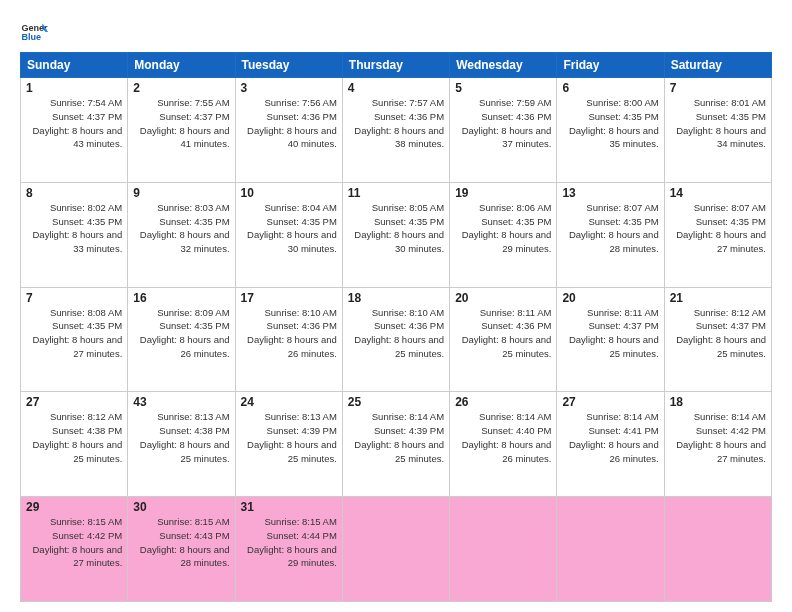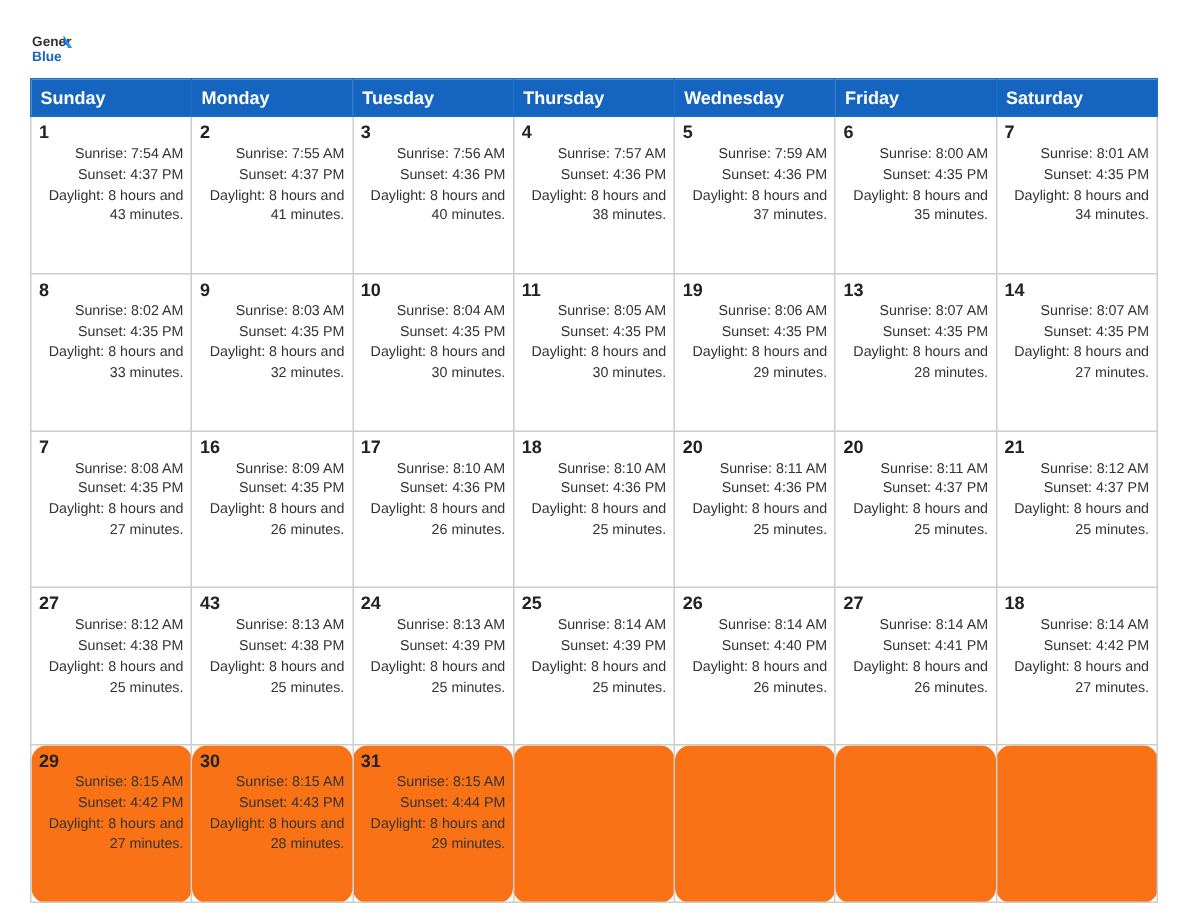--- a/index.html
+++ b/index.html
@@ -66,22 +66,21 @@
     .calendar tbody tr td {
       border: 1px solid #ccc;
       vertical-align: top;
       padding: 3px 5px;
       font-size: 9.5px;
       color: #333;
       background: #fff;
       height: 88px;
     }
     .calendar tbody tr:last-child td {
-      background: #f97316;
-      border-radius: 10px;
+      background: #f9a8d4;
     }
     .day-num {
       font-size: 12px;
       font-weight: bold;
       color: #222;
       display: block;
       margin-bottom: 1px;
     }
     .day-info {
       line-height: 1.45;

